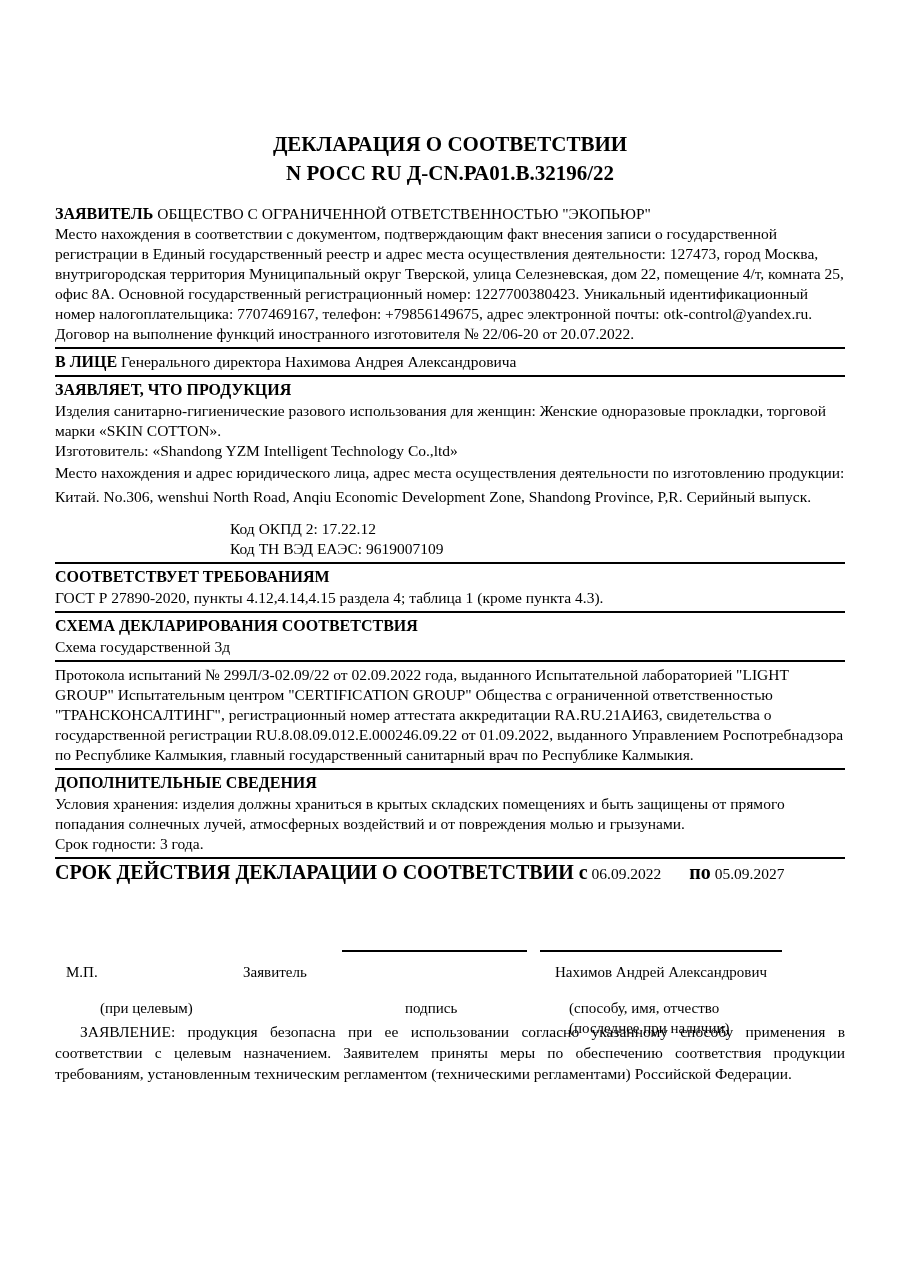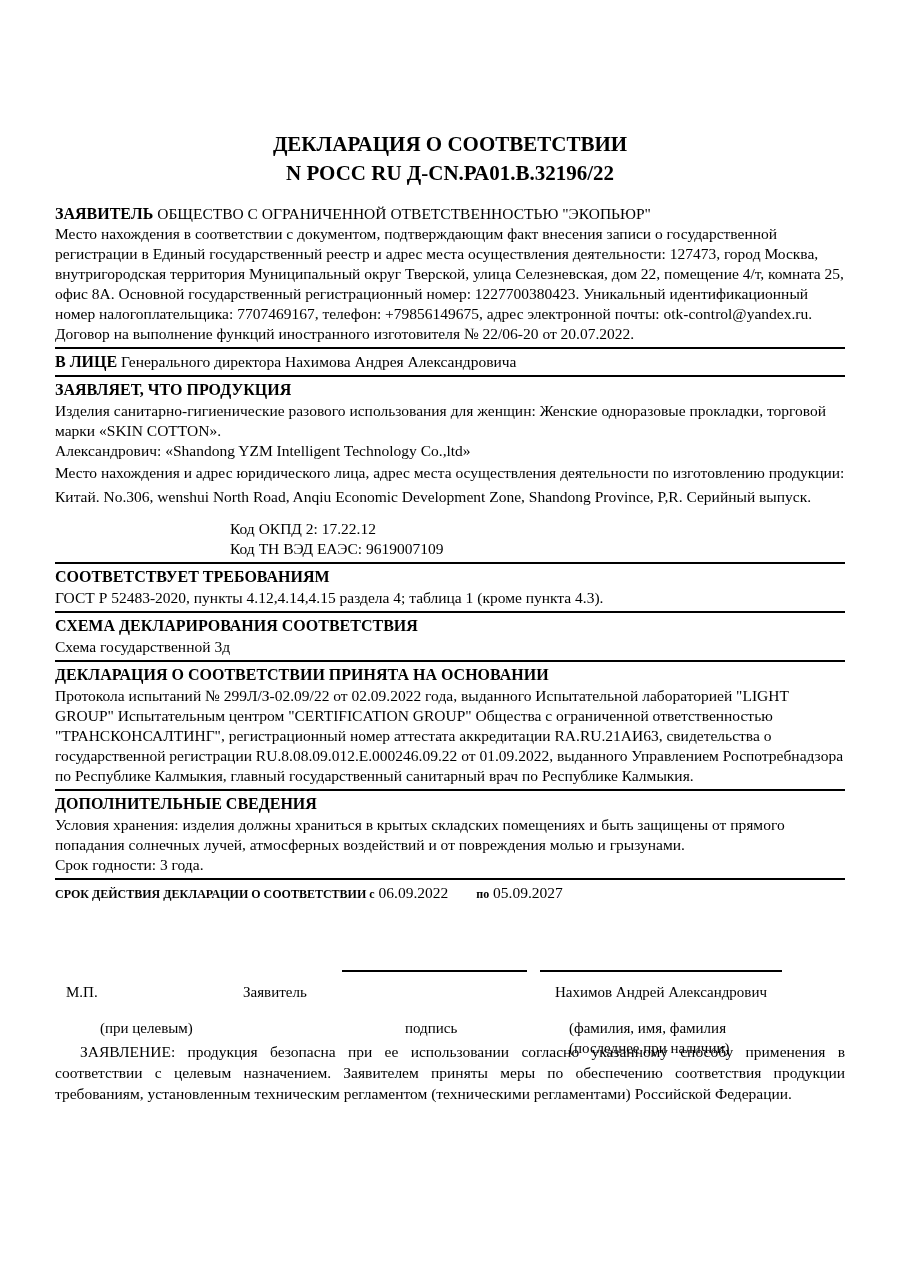--- a/index.html
+++ b/index.html
@@ -32,21 +32,21 @@
   .sec-label { font-weight: bold; font-size: 16px; }
   .sec-header { font-weight: bold; font-size: 16px; margin: 1px 0; }
   hr.rule {
     border: none;
     border-top: 2px solid #000;
     margin: 3px 0;
   }
   .para { margin: 0; }
   .mfr-address { line-height: 24px; }
   .codes { margin-top: 10px; margin-left: 175px; }
-  .validity b { font-size: 12px; }
+  .validity b { font-size: 20px; }
   .gap-left { margin-left: 28px; }
   .sig-block {
     position: relative;
     height: 82px;
     margin-top: 42px;
     font-size: 15px;
   }
   .sig-block .abs { position: absolute; white-space: nowrap; margin-top: 36px; }
   .sig-line {
     position: absolute;
@@ -74,55 +74,54 @@
     <p class="para"><span class="sec-label">ЗАЯВИТЕЛЬ</span> <span>ОБЩЕСТВО С ОГРАНИЧЕННОЙ ОТВЕТСТВЕННОСТЬЮ "ЭКОПЬЮР"</span></p>
     <p class="para">Место нахождения в соответствии с документом, подтверждающим факт внесения записи о государственной регистрации в Единый государственный реестр и адрес места осуществления деятельности: 127473, город Москва, внутригородская территория Муниципальный округ Тверской, улица Селезневская, дом 22, помещение 4/т, комната 25, офис 8А. Основной государственный регистрационный номер: 1227700380423. Уникальный идентификационный номер налогоплательщика: 7707469167, телефон: +79856149675, адрес электронной почты: otk-control@yandex.ru.</p>
     <p class="para">Договор на выполнение функций иностранного изготовителя № 22/06-20 от 20.07.2022.</p>
 
     <hr class="rule">
     <p class="para"><span class="sec-label">В ЛИЦЕ</span> <span>Генерального директора Нахимова Андрея Александровича</span></p>
     <hr class="rule">
 
     <p class="sec-header">ЗАЯВЛЯЕТ, ЧТО ПРОДУКЦИЯ</p>
     <p class="para">Изделия санитарно-гигиенические разового использования для женщин: Женские одноразовые прокладки, торговой марки «SKIN COTTON».</p>
-    <p class="para">Александрович: «Shandong YZM Intelligent Technology Co.,ltd»</p>
+    <p class="para">Изготовитель: «Shandong YZM Intelligent Technology Co.,ltd»</p>
     <p class="para mfr-address">Место нахождения и адрес юридического лица, адрес места осуществления деятельности по изготовлению продукции: Китай. No.306, wenshui North Road, Anqiu Economic Development Zone, Shandong Province, P,R. Серийный выпуск.</p>
     <div class="codes">
       <p class="para">Код ОКПД 2: 17.22.12</p>
       <p class="para">Код ТН ВЭД ЕАЭС: 9619007109</p>
     </div>
 
     <hr class="rule">
     <p class="sec-header">СООТВЕТСТВУЕТ ТРЕБОВАНИЯМ</p>
-    <p class="para">ГОСТ Р 52483-2020, пункты 4.12,4.14,4.15 раздела 4; таблица 1 (кроме пункта 4.3).</p>
+    <p class="para">ГОСТ Р 27890-2020, пункты 4.12,4.14,4.15 раздела 4; таблица 1 (кроме пункта 4.3).</p>
 
     <hr class="rule">
     <p class="sec-header">СХЕМА ДЕКЛАРИРОВАНИЯ СООТВЕТСТВИЯ</p>
     <p class="para">Схема государственной 3д</p>
 
     <hr class="rule">
-    <p class="sec-header">ДЕКЛАРАЦИЯ О СООТВЕТСТВИИ ПРИНЯТА НА ОСНОВАНИИ</p>
     <p class="para">Протокола испытаний № 299Л/З-02.09/22 от 02.09.2022 года, выданного Испытательной лабораторией "LIGHT GROUP" Испытательным центром "CERTIFICATION GROUP" Общества с ограниченной ответственностью "ТРАНСКОНСАЛТИНГ", регистрационный номер аттестата аккредитации RA.RU.21АИ63, свидетельства о государственной регистрации RU.8.08.09.012.Е.000246.09.22 от 01.09.2022, выданного Управлением Роспотребнадзора по Республике Калмыкия, главный государственный санитарный врач по Республике Калмыкия.</p>
 
     <hr class="rule">
     <p class="sec-header">ДОПОЛНИТЕЛЬНЫЕ СВЕДЕНИЯ</p>
     <p class="para">Условия хранения: изделия должны храниться в крытых складских помещениях и быть защищены от прямого попадания солнечных лучей, атмосферных воздействий и от повреждения молью и грызунами.</p>
     <p class="para">Срок годности: 3 года.</p>
 
     <hr class="rule">
     <p class="para validity"><b>СРОК ДЕЙСТВИЯ ДЕКЛАРАЦИИ О СООТВЕТСТВИИ с</b> <span>06.09.2022</span><b class="gap-left">по</b> <span>05.09.2027</span></p>
 
     <div class="sig-block">
       <span class="abs" style="left:11px; top:0;">М.П.</span>
       <span class="abs" style="left:188px; top:0;">Заявитель</span>
       <span class="abs" style="left:485px; top:0; width:242px; text-align:center;">Нахимов Андрей Александрович</span>
       <span class="sig-line" style="left:287px; top:24px; width:185px;"></span>
       <span class="sig-line" style="left:485px; top:24px; width:242px;"></span>
       <span class="abs" style="left:45px; top:36px;">(при целевым)</span>
       <span class="abs" style="left:350px; top:36px;">подпись</span>
-      <span class="abs" style="left:514px; top:36px;">(фамилия, имя, фамилия</span>
+      <span class="abs" style="left:514px; top:36px;">(способу, имя, отчество</span>
       <span class="abs" style="left:514px; top:56px;">(последнее при наличии)</span>
     </div>
 
     <p class="statement">ЗАЯВЛЕНИЕ: продукция безопасна при ее использовании согласно указанному способу применения в соответствии с целевым назначением. Заявителем приняты меры по обеспечению соответствия продукции требованиям, установленным техническим регламентом (техническими регламентами) Российской Федерации.</p>
 
   </div>
 </div>
 
 </body></html>

